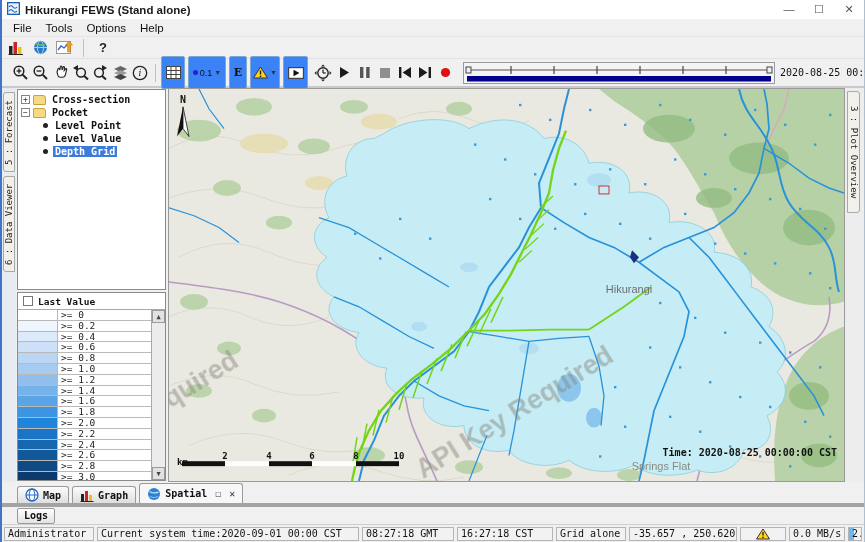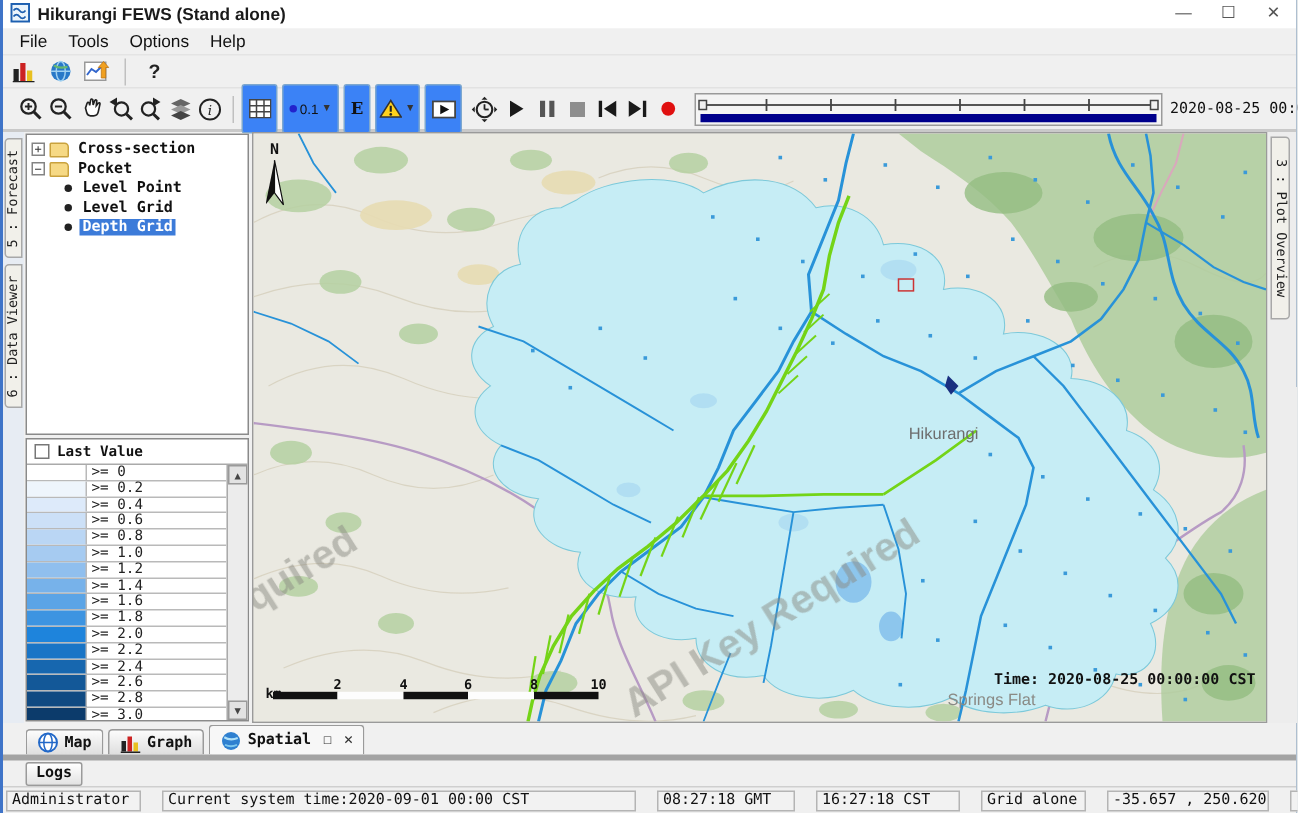--- a/index.html
+++ b/index.html
@@ -73,21 +73,21 @@
 
   
   .bottomtabs { height:21px; display:flex; align-items:flex-end; padding-left:15px; gap:3px; flex:none; }
   .btab { height:17px; display:flex; align-items:center; gap:4px; padding:0 7px; border:1px solid #9a9a9a; border-bottom:none;
           border-radius:3px 3px 0 0; background:linear-gradient(#fcfcfc,#dedede); font-family:"DejaVu Sans Mono", monospace; font-size:10px; font-weight:bold;}
   .btab.active { height:20px; background:#f7f7f7; }
   .tab-glyph { font-size:10px; color:#333; margin-left:4px; }
   .logsrow { height:21px; display:flex; align-items:center; padding-left:15px; flex:none; border-top:4px solid #a3a3a3;}
   .logs-btn { height:16px; padding:0 6px; border:1px solid #9a9a9a; border-radius:2px; background:linear-gradient(#fff,#e2e2e2);
               font-family:"DejaVu Sans Mono", monospace; font-size:10px; font-weight:bold; display:flex; align-items:center;}
-  .statusbar { height:18px; display:flex; align-items:center; gap:14px; padding:1px 2px; border-top:1px solid #cfcfcf; flex:none;
+  .statusbar { height:18px; display:flex; align-items:center; gap:3px; padding:1px 2px; border-top:1px solid #cfcfcf; flex:none;
                font-family:"DejaVu Sans Mono", monospace; font-size:10px; color:#111; }
   .scell { height:14px; border:1px solid #b4b4b4; background:#f2f2f2; display:flex; align-items:center; padding:0 3px; white-space:nowrap; overflow:hidden; flex:none;}
   .scell.grow { flex:1; position:relative; }
   .gb-fill { position:absolute; left:0; top:0; bottom:0; width:42%; background:#6fb9ef; }
   .gb-text { position:relative; }
 </style>
 </head>
 <body>
 
 <div class="window">
@@ -301,21 +301,21 @@
           <span class="expander">−</span>
           <span class="folder"></span>
           <span class="tlabel">Pocket</span>
         </div>
         <div class="trow tree-leaf">
           <span class="bullet"></span>
           <span class="tlabel">Level Point</span>
         </div>
         <div class="trow tree-leaf">
           <span class="bullet"></span>
-          <span class="tlabel">Level Grid</span>
+          <span class="tlabel">Level Value</span>
         </div>
         <div class="trow tree-leaf">
           <span class="bullet"></span>
           <span class="tlabel selected">Depth Grid</span>
         </div>
       </div>
 
       <div class="legend-box">
         <div class="legend-header">
           <span class="checkbox"></span>
@@ -650,21 +650,21 @@
       <span class="tab-glyph" style="font-weight:bold">✕</span>
     </div>
   </div>
 
   <div class="logsrow">
     <span class="logs-btn">Logs</span>
   </div>
 
   <div class="statusbar">
     <span class="scell" style="width:90px">Administrator</span>
-    <span class="scell" style="width:316px">Current system time:2020-09-01 00:00 CST</span>
+    <span class="scell" style="width:262px">Current system time:2020-09-01 00:00 CST</span>
     <span class="scell" style="width:92px">08:27:18 GMT</span>
     <span class="scell" style="width:96px">16:27:18 CST</span>
     <span class="scell" style="width:70px">Grid alone</span>
     <span class="scell" style="width:108px">-35.657 , 250.620</span>
     <span class="scell" style="width:46px; justify-content:center;">
       <svg width="14" height="12">
           <polygon points="7,1 13.5,11 0.5,11" fill="#ffd21e" stroke="#333" stroke-width="1"></polygon>
           <line x1="7" y1="4" x2="7" y2="7.5" stroke="#222" stroke-width="1.3"></line>
           <circle cx="7" cy="9.4" r="0.8" fill="#222"></circle>
         </svg>

